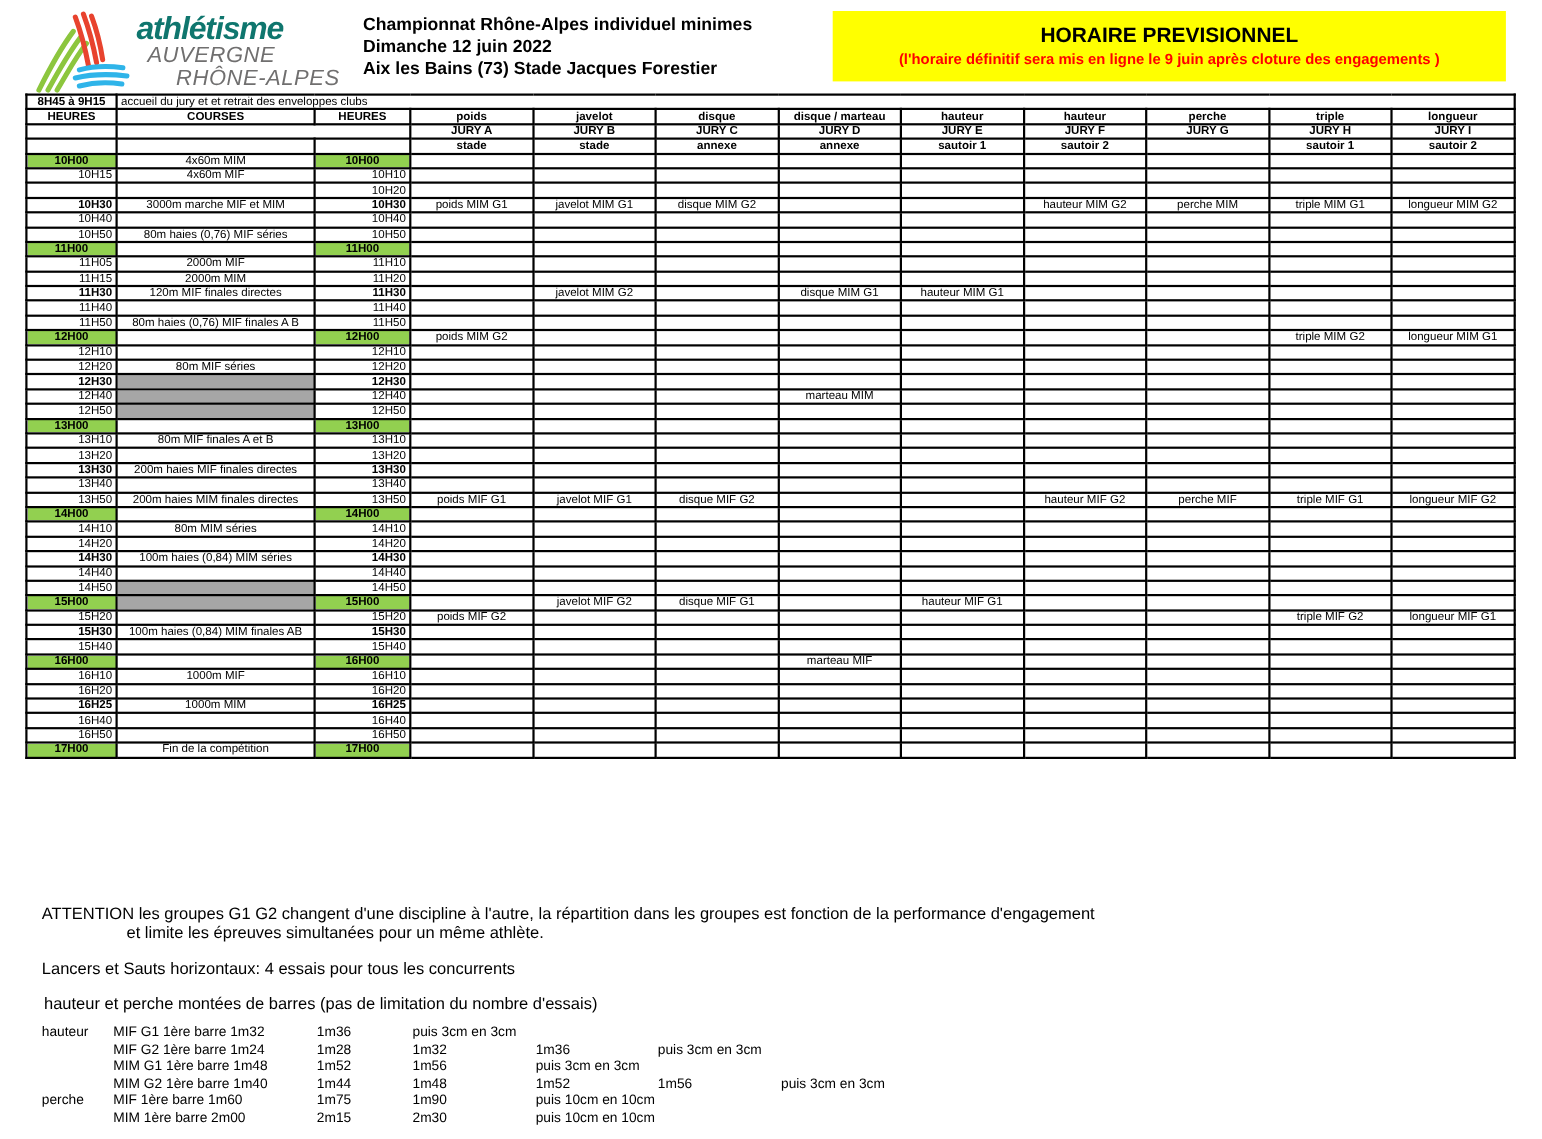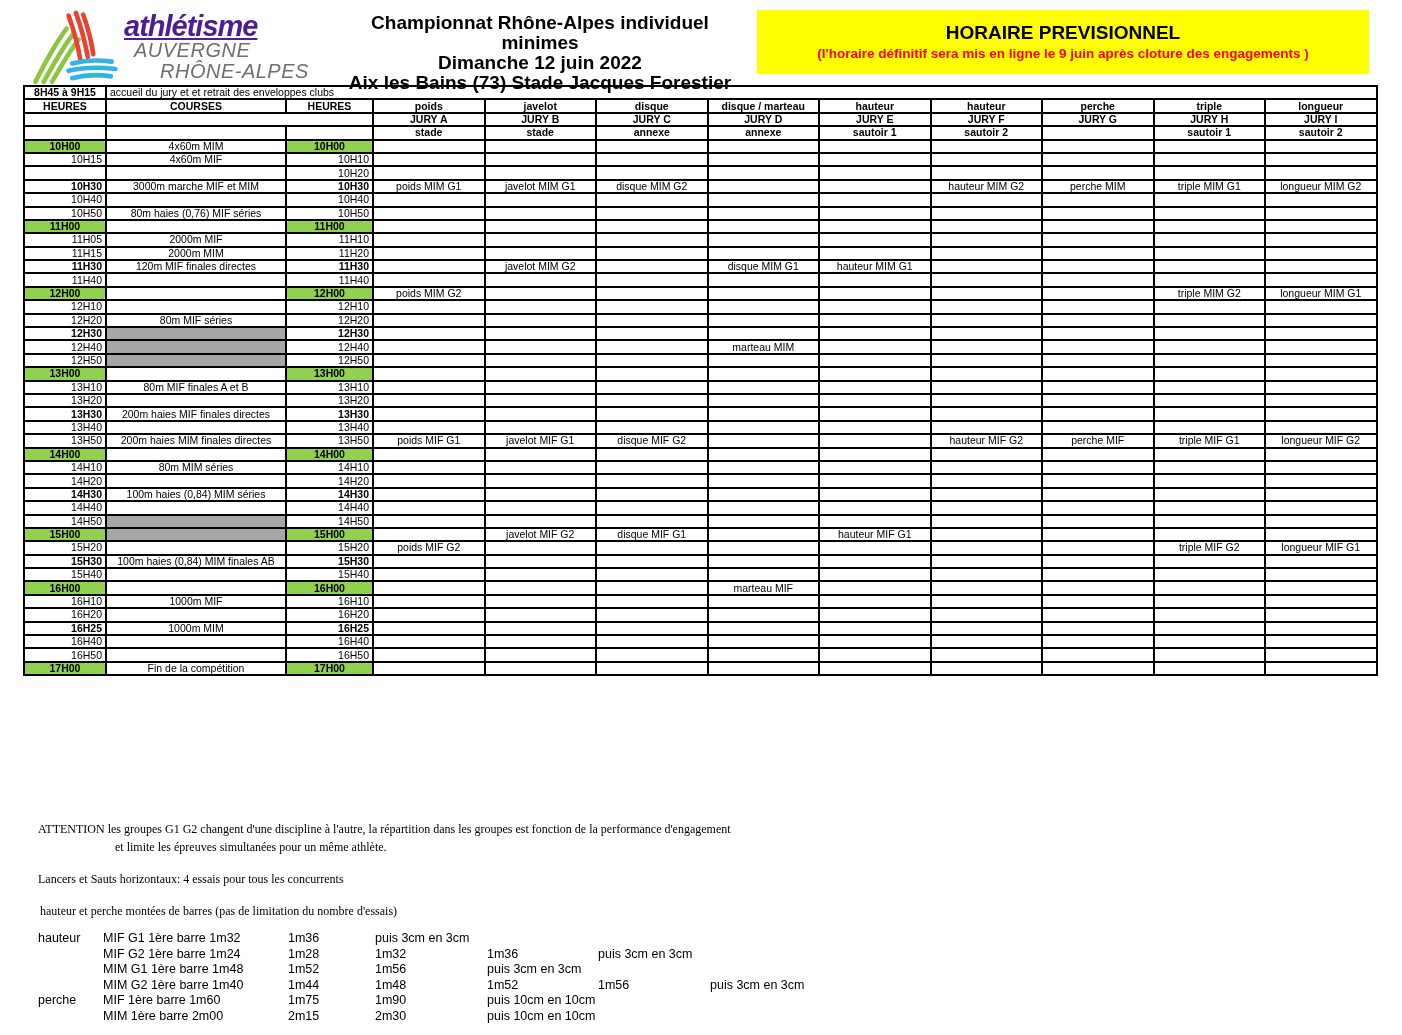--- a/index.html
+++ b/index.html
@@ -4,45 +4,45 @@
 <style>
   * { box-sizing: border-box; }
   html,body { margin:0; padding:0; background:#fff; }
   body { width:1402px; height:1035px; font-family:"Liberation Sans", sans-serif; color:#000; }
   .page { position:relative; width:1402px; height:1035px; overflow:hidden; background:#fff; }
 
   
   .logo { position:absolute; left:28px; top:6px; display:flex; align-items:flex-start; }
   .logo svg { display:block; }
   .logo-text { margin-left:4px; margin-top:6px; }
-  .logo-line1 { font-size:29px; line-height:28px; font-weight:bold; font-style:italic; color:#4c1d95; letter-spacing:-1px;text-decoration:underline; }
+  .logo-line1 { font-size:29px; line-height:28px; font-weight:bold; font-style:italic; color:#0f766e; letter-spacing:-1px; }
   .logo-line2 { font-size:20px; line-height:21px; font-style:italic; color:#706f6f; margin-left:10px; letter-spacing:0.5px; }
   .logo-line3 { font-size:20px; line-height:21px; font-style:italic; color:#706f6f; margin-left:36px; letter-spacing:0.5px; }
 
-  .title-block { position:absolute; left:330px; top:13px; width:420px; text-align:center; font-weight:bold; font-size:19px; line-height:20px; }
+  .title-block { position:absolute; left:330px; top:13px; width:420px; text-align:left; font-weight:bold; font-size:16px; line-height:20px; }
 
   .banner { position:absolute; left:757px; top:10px; width:612px; height:64px; background:#FFFF00; display:flex; flex-direction:column; justify-content:center; align-items:center; }
   .banner-title { font-size:19px; font-weight:bold; line-height:24px; }
   .banner-sub { font-size:13.5px; font-weight:bold; color:#FF0000; line-height:18px; }
 
   
   table.schedule { position:absolute; left:23px; top:85px; border-collapse:collapse; table-layout:fixed;padding-left:44px; }
   table.schedule td { border:2px solid #000; font-size:10.5px; line-height:11px; height:13.4px; padding:0 3px; overflow:hidden; white-space:nowrap; }
   td.c { text-align:center; }
   td.r { text-align:right; }
   td.b { font-weight:bold; }
   td.green { background:#92D050;margin-left:20px; }
   td.gray { background:#A6A6A6; }
   col.w-heures { width:82px; }
   col.w-courses { width:180px; }
   col.w-heures2 { width:87px; }
   col.w-jury { width:111.5px; }
 
   
-  .note { position:absolute; font-size:12px; white-space:nowrap;font-family:Liberation Serif, serif; }
+  .note { position:absolute; font-size:15px; white-space:nowrap; }
   .note-1 { left:38px;  top:822px; }
   .note-2 { left:115px; top:840px; }
   .note-3 { left:38px;  top:872px; }
   .note-4 { left:40px;  top:904px; }
 
   .bars { position:absolute; left:38px; top:931px; font-size:12.5px; }
   .bar-row { display:flex; height:15.6px; line-height:15.6px; white-space:nowrap; }
   .bar-label { width:65px; flex:0 0 65px; }
   .bar-c0 { width:185px; flex:0 0 185px; }
   .bar-c1 { width:87px;  flex:0 0 87px; }
@@ -286,20 +286,34 @@
           <td class="c">hauteur MIM G1</td>
           <td class="c"></td>
           <td class="c"></td>
           <td class="c"></td>
           <td class="c"></td>
         </tr>
         <tr>
           <td class="r">11H40</td>
           <td class="c"></td>
           <td class="r">11H40</td>
+          <td class="c"></td>
+          <td class="c"></td>
+          <td class="c"></td>
+          <td class="c"></td>
+          <td class="c"></td>
+          <td class="c"></td>
+          <td class="c"></td>
+          <td class="c"></td>
+          <td class="c"></td>
+        </tr>
+        <tr>
+          <td class="r">11H50</td>
+          <td class="c">80m haies (0,76) MIF finales A B</td>
+          <td class="r">11H50</td>
           <td class="c"></td>
           <td class="c"></td>
           <td class="c"></td>
           <td class="c"></td>
           <td class="c"></td>
           <td class="c"></td>
           <td class="c"></td>
           <td class="c"></td>
           <td class="c"></td>
         </tr>

